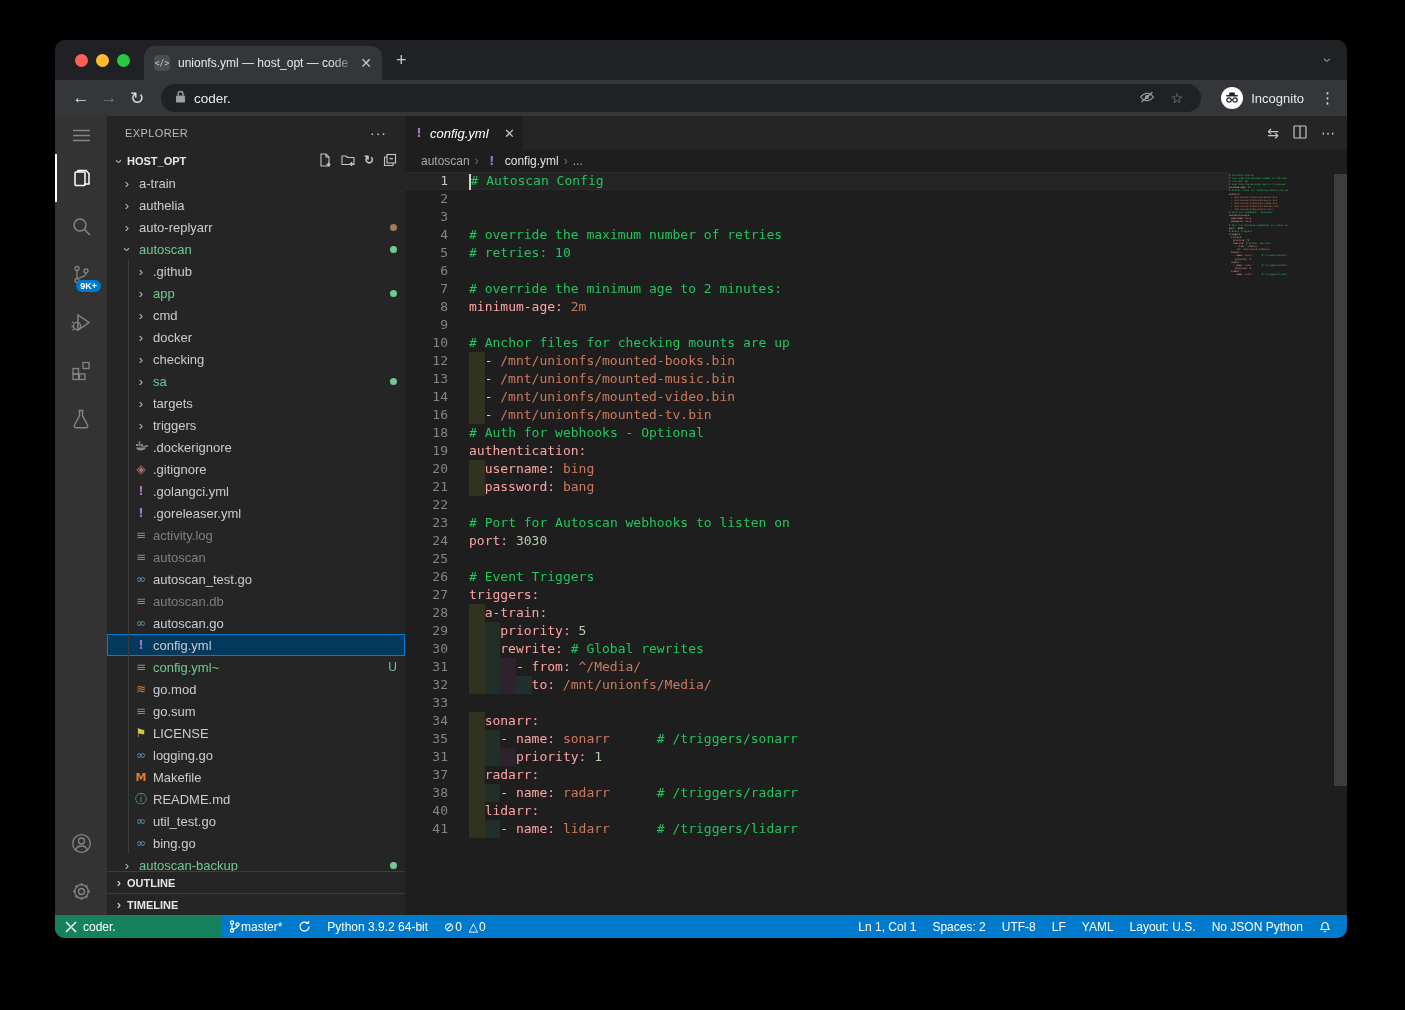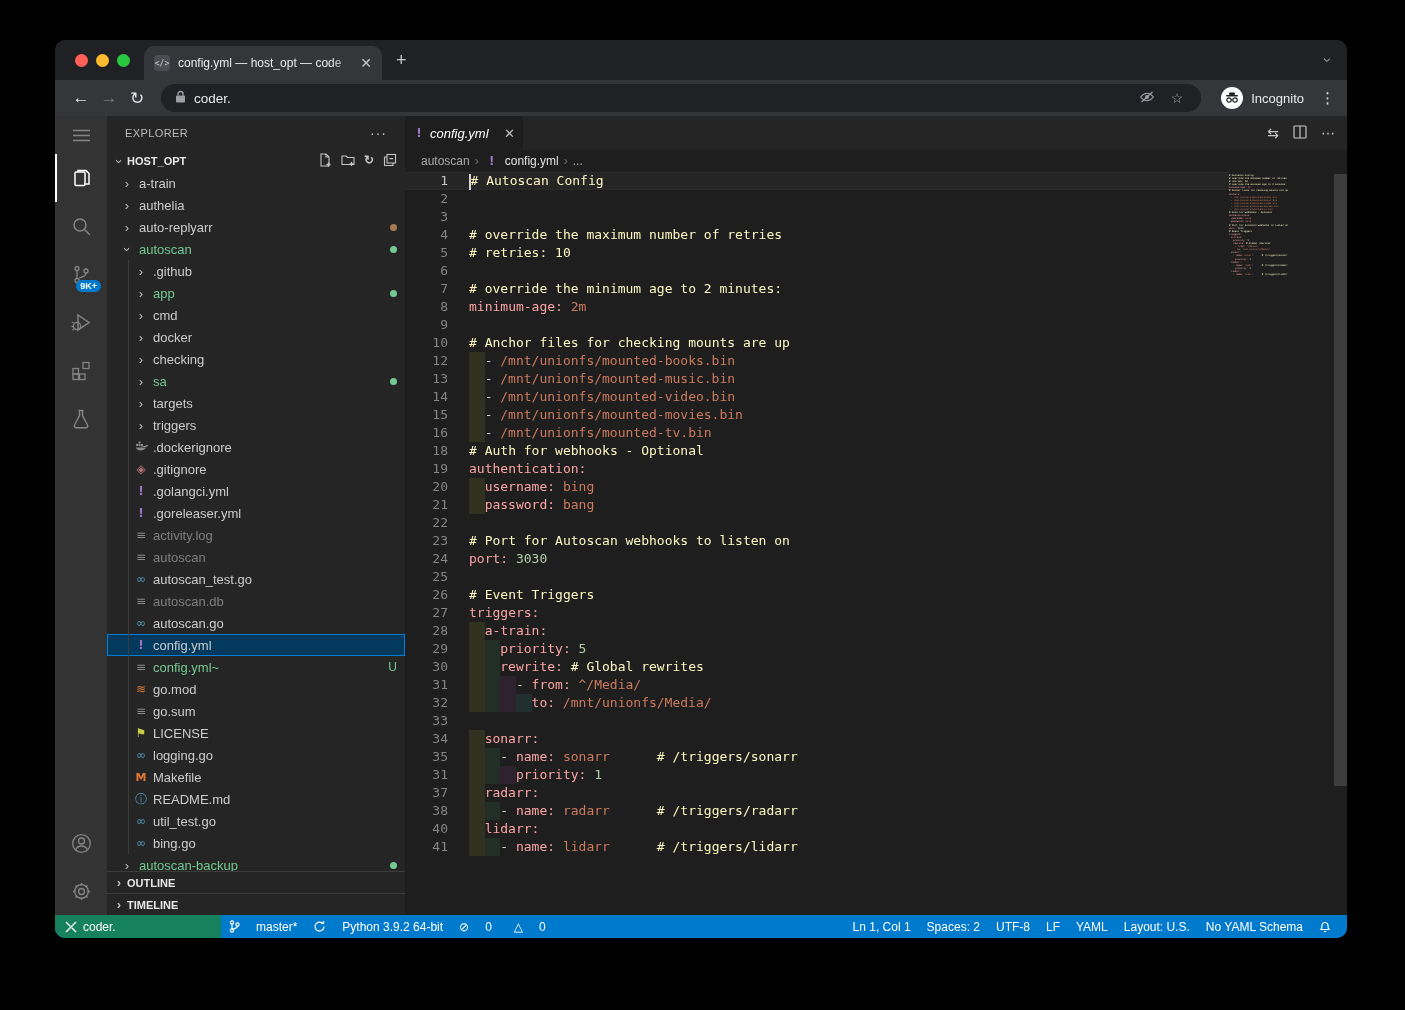--- a/index.html
+++ b/index.html
@@ -100,55 +100,55 @@
 
   .code-wrap { flex:1; position:relative; overflow:hidden;
                font-family:"DejaVu Sans Mono", monospace; font-size:13px; }
   .code-scroll { position:absolute; inset:0 118px 0 0; overflow:hidden; }
   .code-line { height:18px; line-height:18px; display:flex; white-space:pre; }
   .code-line.current { background:rgba(255,255,255,0.035);
                        box-shadow:inset 0 1px 0 #2a2a2a, inset 0 -1px 0 #2a2a2a; }
   .ln { width:43px; text-align:right; color:#858585; flex:0 0 auto; padding-right:0; }
   .code-line.current .ln { color:#c6c6c6; }
   .lc { padding-left:21px; }
-  .tok-c{color:#fef9c3}.tok-k{color:#fca5a5}.tok-v{color:#cc7a5e}.tok-n{color:#b5cea8}.tok-p{color:#d4d4d4}
+  .tok-c{color:#22c55e}.tok-k{color:#fca5a5}.tok-v{color:#cc7a5e}.tok-n{color:#b5cea8}.tok-p{color:#d4d4d4}
   .it { display:inline-block; width:2ch; height:18px; vertical-align:top; }
   .it1{background:rgba(240,240,60,0.09)}.it2{background:rgba(80,220,120,0.09)}
   .it3{background:rgba(220,80,220,0.09)}.it4{background:rgba(70,220,220,0.09)}
   .cursor { display:inline-block; width:1.5px; height:16px; background:#d4d4d4; vertical-align:middle; }
   .minimap { position:absolute; top:2px; right:14px; width:104px; overflow:hidden;
              font-family:"DejaVu Sans Mono", monospace; }
   .mm-line { font-size:2.4px; line-height:3.1px; white-space:pre; }
   .vscrollbar { position:absolute; top:2px; right:0; width:13px; height:612px;
                 background:rgba(121,121,121,0.35); }
 
   .statusbar { height:23px; display:flex; align-items:stretch; background:#007acc;
                color:#ffffff; font-size:12px; flex:0 0 auto; }
   .sb-remote { background:#16825d; display:flex; align-items:center; gap:6px; padding:0 10px;
                width:166px; flex:0 0 auto; }
-  .sb-item { display:flex; align-items:center; gap:16px; padding:0 8px; }
+  .sb-item { display:flex; align-items:center; gap:1px; padding:0 8px; }
   .sb-left { display:flex; align-items:stretch; }
   .sb-right { margin-left:auto; display:flex; align-items:stretch; padding-right:8px; }
   .sb-ic { font-size:12px; }
   svg.sico { stroke:#fff; fill:none; stroke-width:1.2; }
 </style>
 </head>
 <body>
 
 <div class="window">
 
   <div class="tabstrip">
     <div class="traffic">
       <span class="t-red"></span>
       <span class="t-yellow"></span>
       <span class="t-green"></span>
     </div>
     <div class="btab">
       <span class="favicon">&lt;/&gt;</span>
-      <span class="btab-title">config.yml — host_opt — code</span>
+      <span class="btab-title">unionfs.yml — host_opt — code</span>
       <span class="btab-close">✕</span>
     </div>
     <span class="newtab">+</span>
     <span class="strip-chevron">›</span>
   </div>
 
   <div class="toolbar">
     <span class="navbtn">←</span>
     <span class="navbtn disabled">→</span>
     <span class="navbtn">↻</span>
@@ -561,21 +561,20 @@
               <div class="code-line"><div class="ln">4</div><div class="lc"><span class="tok-c"># override the maximum number of retries</span></div></div>
               <div class="code-line"><div class="ln">5</div><div class="lc"><span class="tok-c"># retries: 10</span></div></div>
               <div class="code-line"><div class="ln">6</div><div class="lc"></div></div>
               <div class="code-line"><div class="ln">7</div><div class="lc"><span class="tok-c"># override the minimum age to 2 minutes:</span></div></div>
               <div class="code-line"><div class="ln">8</div><div class="lc"><span class="tok-k">minimum-age:</span><span class="tok-v"> 2m</span></div></div>
               <div class="code-line"><div class="ln">9</div><div class="lc"></div></div>
               <div class="code-line"><div class="ln">10</div><div class="lc"><span class="tok-c"># Anchor files for checking mounts are up</span></div></div>
               <div class="code-line"><div class="ln">12</div><div class="lc"><div class="it it1"></div><span class="tok-p">- </span><span class="tok-v">/mnt/unionfs/mounted-books.bin</span></div></div>
               <div class="code-line"><div class="ln">13</div><div class="lc"><div class="it it1"></div><span class="tok-p">- </span><span class="tok-v">/mnt/unionfs/mounted-music.bin</span></div></div>
               <div class="code-line"><div class="ln">14</div><div class="lc"><div class="it it1"></div><span class="tok-p">- </span><span class="tok-v">/mnt/unionfs/mounted-video.bin</span></div></div>
-              <div class="code-line"><div class="ln">15</div><div class="lc"><div class="it it1"></div><span class="tok-p">- </span><span class="tok-v">/mnt/unionfs/mounted-movies.bin</span></div></div>
               <div class="code-line"><div class="ln">16</div><div class="lc"><div class="it it1"></div><span class="tok-p">- </span><span class="tok-v">/mnt/unionfs/mounted-tv.bin</span></div></div>
               <div class="code-line"><div class="ln">18</div><div class="lc"><span class="tok-c"># Auth for webhooks - Optional</span></div></div>
               <div class="code-line"><div class="ln">19</div><div class="lc"><span class="tok-k">authentication:</span></div></div>
               <div class="code-line"><div class="ln">20</div><div class="lc"><div class="it it1"></div><span class="tok-k">username:</span><span class="tok-v"> bing</span></div></div>
               <div class="code-line"><div class="ln">21</div><div class="lc"><div class="it it1"></div><span class="tok-k">password:</span><span class="tok-v"> bang</span></div></div>
               <div class="code-line"><div class="ln">22</div><div class="lc"></div></div>
               <div class="code-line"><div class="ln">23</div><div class="lc"><span class="tok-c"># Port for Autoscan webhooks to listen on</span></div></div>
               <div class="code-line"><div class="ln">24</div><div class="lc"><span class="tok-k">port:</span><span class="tok-n"> 3030</span></div></div>
               <div class="code-line"><div class="ln">25</div><div class="lc"></div></div>
               <div class="code-line"><div class="ln">26</div><div class="lc"><span class="tok-c"># Event Triggers</span></div></div>
@@ -687,21 +686,21 @@
           <div class="sb-item">
             <span>LF</span>
           </div>
           <div class="sb-item">
             <span>YAML</span>
           </div>
           <div class="sb-item">
             <span>Layout: U.S.</span>
           </div>
           <div class="sb-item">
-            <span>No YAML Schema</span>
+            <span>No JSON Python</span>
           </div>
           <div class="sb-item">
             <svg class="sico" width="12" height="13" viewBox="0 0 12 13">
               <path d="M2 9.5h8c-1-1-1-2.5-1-4a3 3 0 0 0-6 0c0 1.5 0 3-1 4z"></path>
               <path d="M5 11.2a1.2 1.2 0 0 0 2 0"></path>
             </svg>
           </div>
         </div>
     </div>
   </div>

